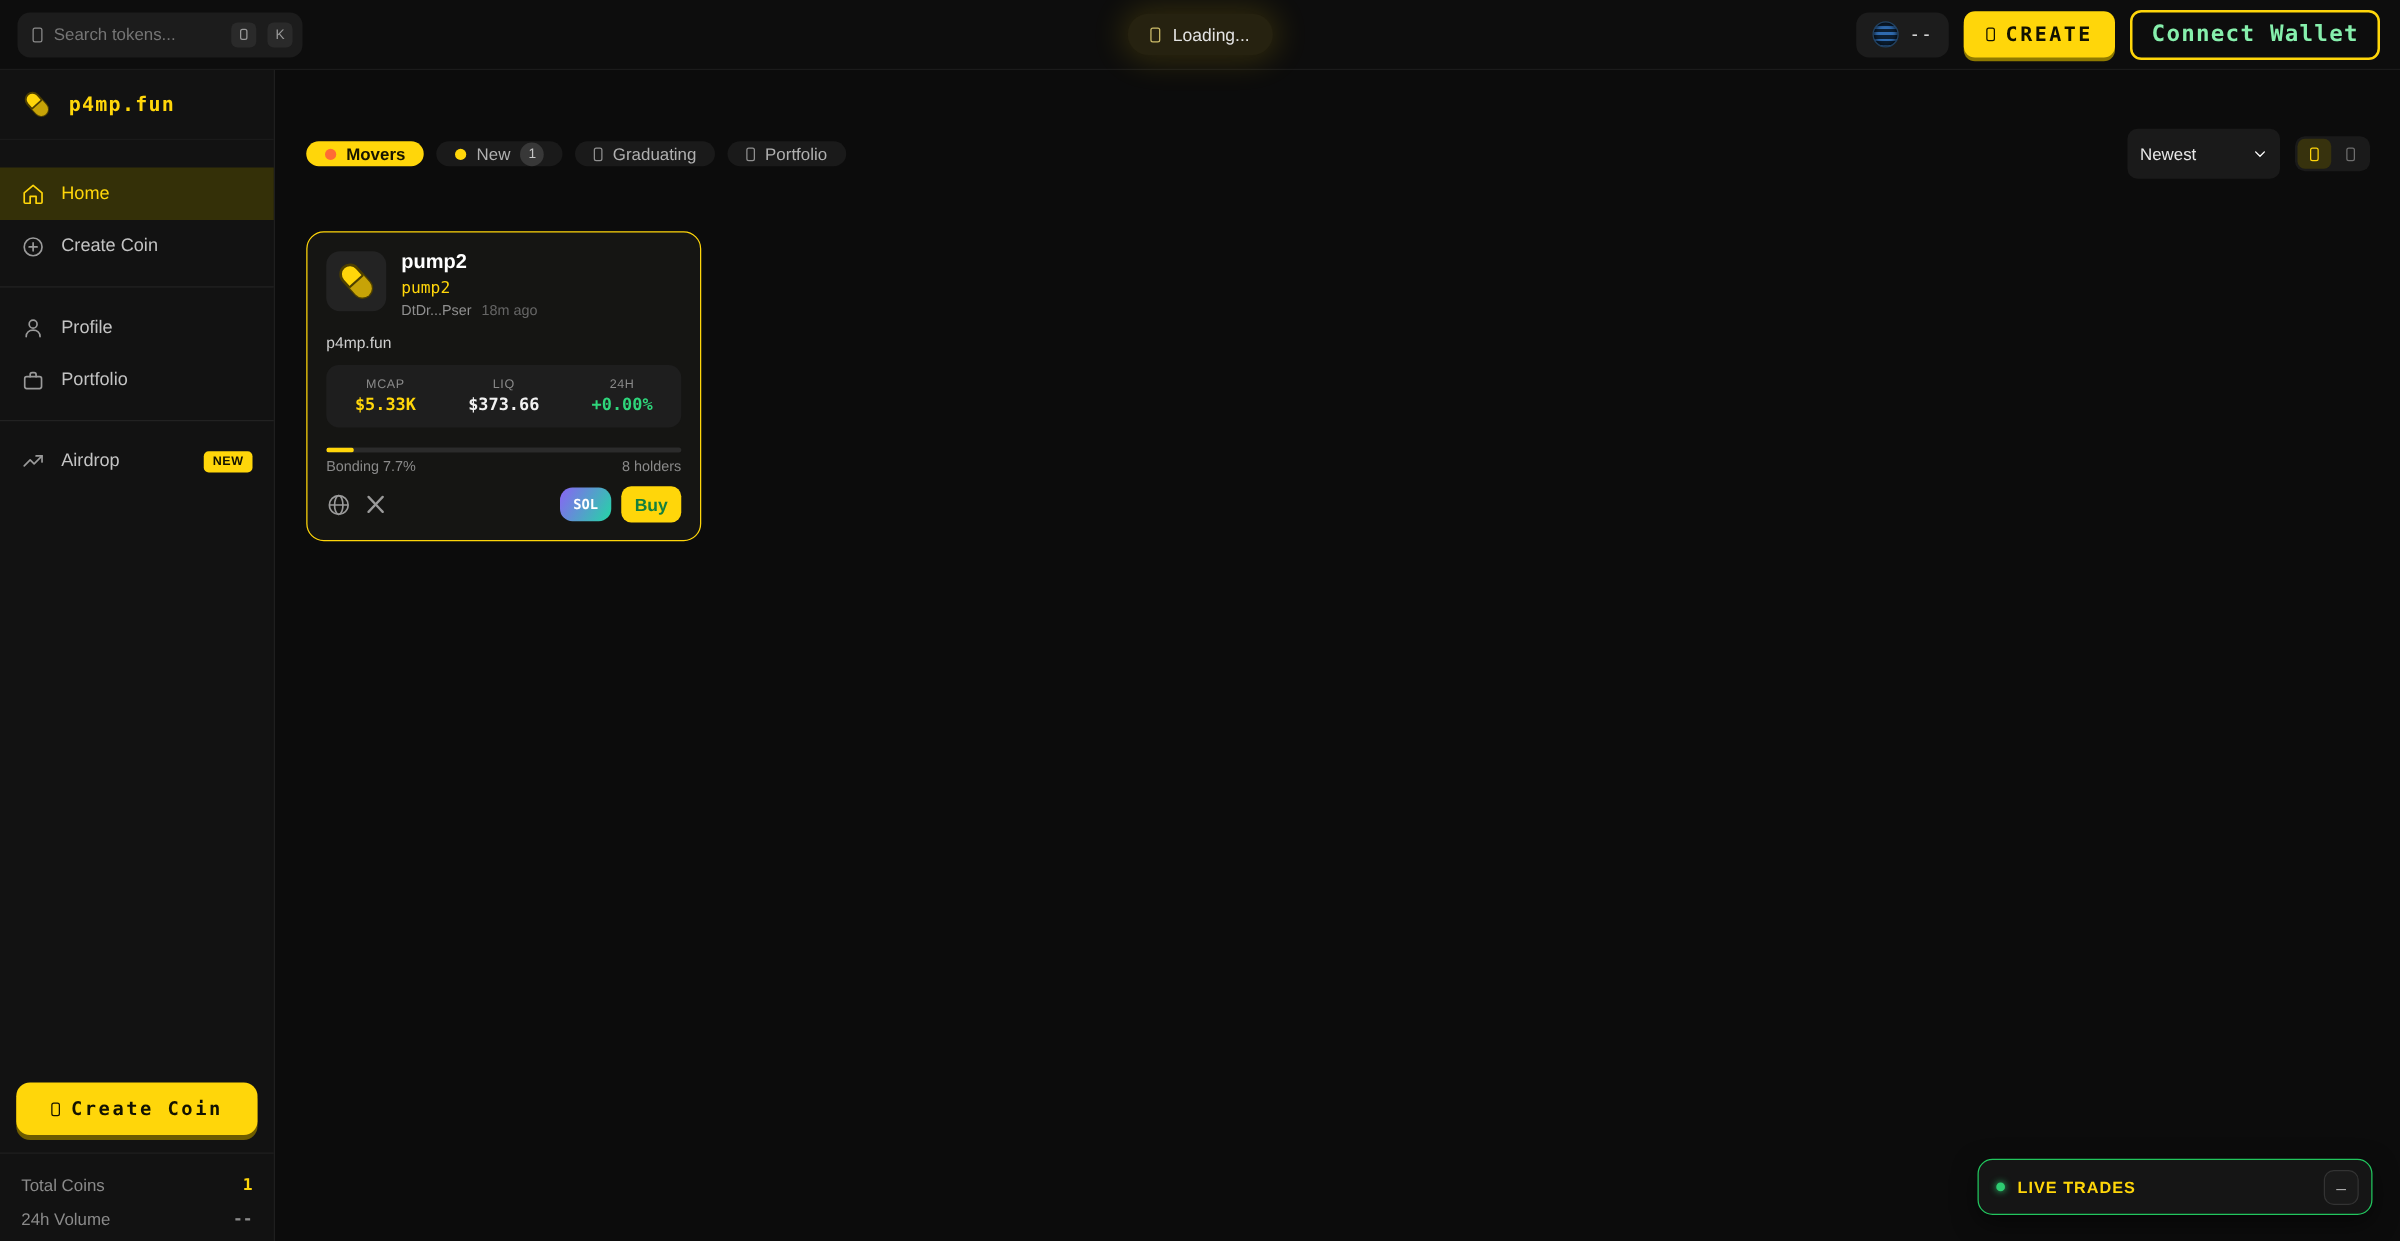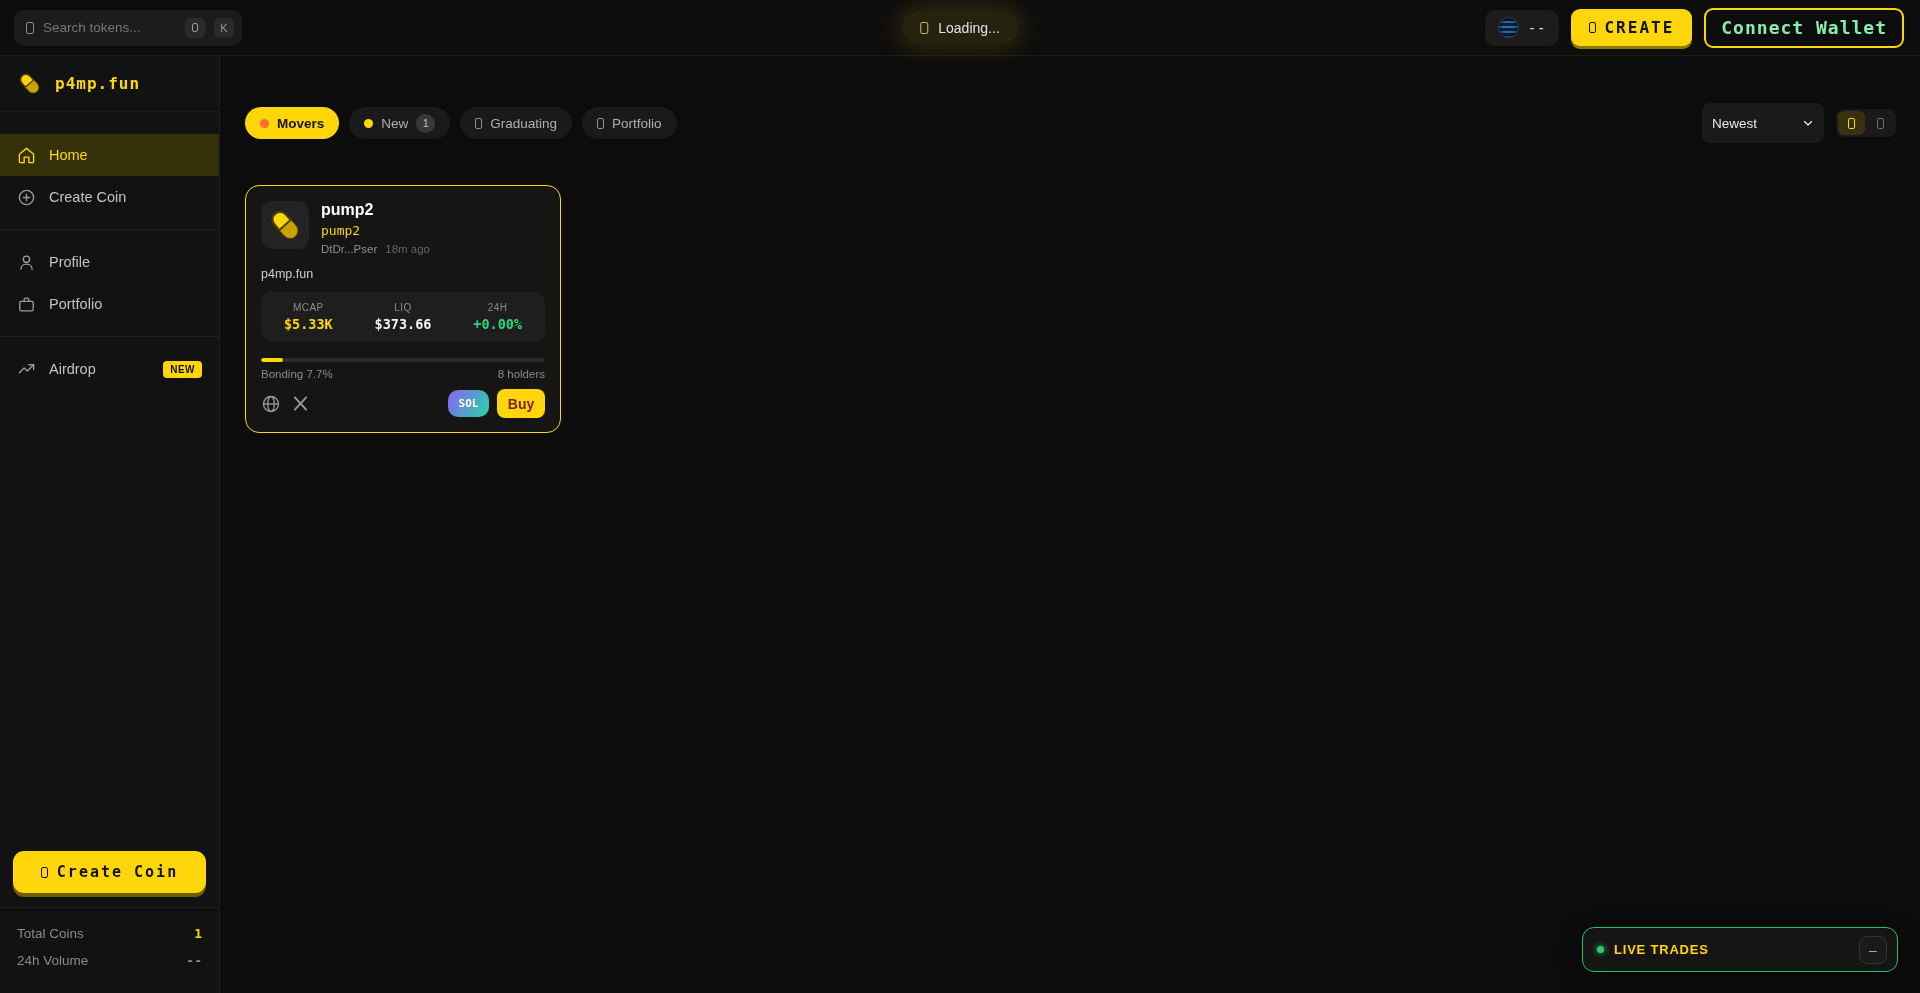--- a/index.html
+++ b/index.html
@@ -36,31 +36,31 @@
   .nav-item { height:42px; display:flex; align-items:center; gap:13px; padding:0 17px; color:#c3c3c3; font-size:14.5px; cursor:pointer; }
   .nav-item svg { width:19px; height:19px; stroke:#9a9a9a; fill:none; stroke-width:1.7; stroke-linecap:round; stroke-linejoin:round; flex:none; }
   .nav-item.active { background:#343008; color:#ffd60a; }
   .nav-item.active svg { stroke:#ffd60a; }
   .nav-divider { height:1px; background:#222; margin:11px 0; }
   .badge-new { margin-left:auto; background:#ffd60a; color:#131200; font-size:10px; font-weight:bold; padding:3px 7px; border-radius:4px; letter-spacing:.5px; }
 
   .sidebar-bottom { position:absolute; bottom:0; left:0; right:0; }
   .btn-create-coin { display:flex; align-items:center; justify-content:center; gap:9px; margin:0 13px 14px; width:calc(100% - 26px); height:42px; background:#ffd60a; border:none; border-radius:11px; color:#131200; font-family:"DejaVu Sans Mono",monospace; font-weight:bold; font-size:15px; letter-spacing:2px; box-shadow:0 4px 0 #6e5c00; cursor:pointer; }
   .btn-create-coin .tofu { width:7px; height:11px; }
-  .sb-stats { border-top:1px solid #1f1f1f; padding:12px 17px 19px; }
+  .sb-stats { border-top:1px solid #1f1f1f; padding:12px 17px 4px; }
   .sb-row { display:flex; justify-content:space-between; align-items:center; padding:6px 0; font-size:13.5px; color:#8a8a8a; }
   .sb-row .val { font-family:"DejaVu Sans Mono",monospace; font-weight:bold; font-size:13px; }
   .sb-row .val.accent { color:#ffd60a; }
   .sb-row .val.dim { color:#8a8a8a; }
 
   
   .main { position:absolute; top:56px; left:220px; right:0; bottom:0; }
   .toolbar { margin:47px 24px 0 25px; display:flex; align-items:center; }
   .tabs { display:flex; gap:10px; }
-  .tab { height:32px; border-radius:999px; background:#1a1a1a; color:#b0b0b0; font-size:13.5px; display:flex; align-items:center; gap:8px; padding:0 15px; cursor:pointer; }
+  .tab { height:20px; border-radius:999px; background:#1a1a1a; color:#b0b0b0; font-size:13.5px; display:flex; align-items:center; gap:8px; padding:0 15px; cursor:pointer; }
   .tab.active { background:#ffd60a; color:#161400; font-weight:bold; }
   .dot { width:9px; height:9px; border-radius:50%; flex:none; }
   .dot.orange { background:#ff6b35; }
   .dot.yellow { background:#ffd60a; }
   .tab .count { width:19px; height:19px; border-radius:50%; background:#383838; color:#c5c5c5; font-size:11px; display:flex; align-items:center; justify-content:center; }
   .tab .tofu { width:7px; height:11px; color:#8f8f8f; border-width:1px; }
   .toolbar-right { margin-left:auto; display:flex; align-items:center; gap:12px; }
   .select { width:122px; height:40px; background:#1a1a1a; border-radius:8px; display:flex; align-items:center; padding:0 10px; color:#e8e8e8; font-size:13.5px; cursor:pointer; }
   .select svg { margin-left:auto; width:12px; height:12px; stroke:#fff; fill:none; stroke-width:2.2; stroke-linecap:round; }
   .view-toggle { height:28px; background:#1a1a1a; border-radius:8px; display:flex; padding:2px; gap:2px; }
@@ -84,21 +84,21 @@
   .stat-val.accent { color:#ffd60a; }
   .stat-val.green { color:#2fd67b; }
   .bond-track { margin-top:16px; height:4px; background:#2b2b2b; border-radius:2px; overflow:hidden; }
   .bond-fill { height:100%; background:#ffd60a; border-radius:2px; width:0; }
   .bond-row { margin-top:6px; display:flex; justify-content:space-between; font-size:11.5px; color:#8a8a8a; }
   .card-foot { margin-top:9px; display:flex; align-items:center; }
   .socials { display:flex; gap:11px; align-items:center; color:#9a9a9a; }
   .socials svg { cursor:pointer; }
   .foot-right { margin-left:auto; display:flex; gap:8px; align-items:center;padding-left:21px; }
   .sol-badge { width:41px; height:27px; border-radius:10px; background:linear-gradient(120deg,#8a63f5,#23d6a5); color:#fff; font-family:"DejaVu Sans Mono",monospace; font-weight:bold; font-size:11px; display:flex; align-items:center; justify-content:center; }
-  .btn-buy { width:48px; height:29px; background:#ffd60a; border:none; border-radius:8px; color:#7f1d1d; font-weight:bold; font-size:14px; cursor:pointer; }
+  .btn-buy { width:48px; height:29px; background:#ffd60a; border:none; border-radius:8px; color:#15803d; font-weight:bold; font-size:14px; cursor:pointer; }
 
   
   .live-panel { position:absolute; right:22px; bottom:21px; width:316px; height:45px; background:#151515; border:1px solid #22c55e; border-radius:12px; display:flex; align-items:center; padding:0 10px 0 14px; box-shadow:0 6px 20px rgba(0,0,0,.5); }
   .live-dot { width:7px; height:7px; border-radius:50%; background:#2ecc71; box-shadow:0 0 6px #2ecc71; flex:none; }
   .live-title { margin-left:10px; color:#ffd60a; font-weight:bold; font-size:13px; letter-spacing:.8px; }
   .live-min { margin-left:auto; width:28px; height:28px; background:#1a1a1a; border:1px solid #333; border-radius:8px; color:#aaa; font-size:14px; display:flex; align-items:center; justify-content:center; cursor:pointer; }
 </style>
 </head>
 <body>
 

